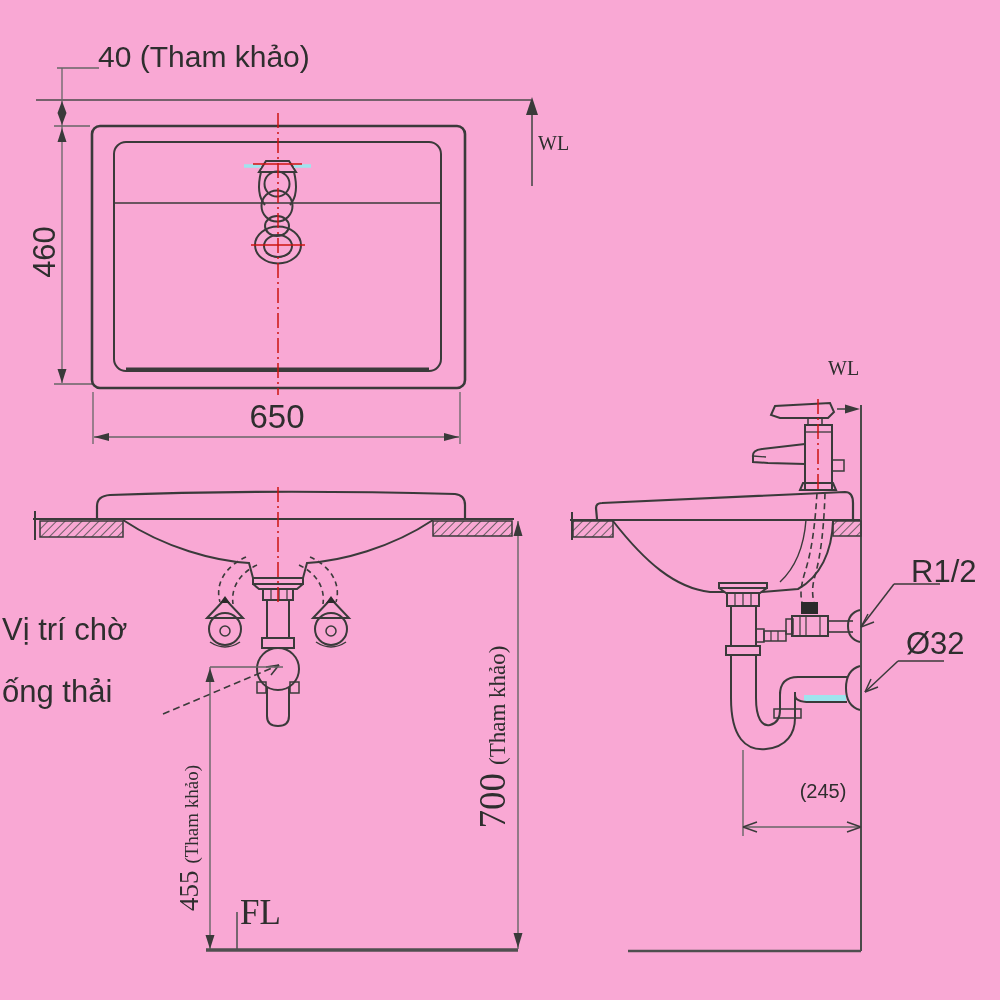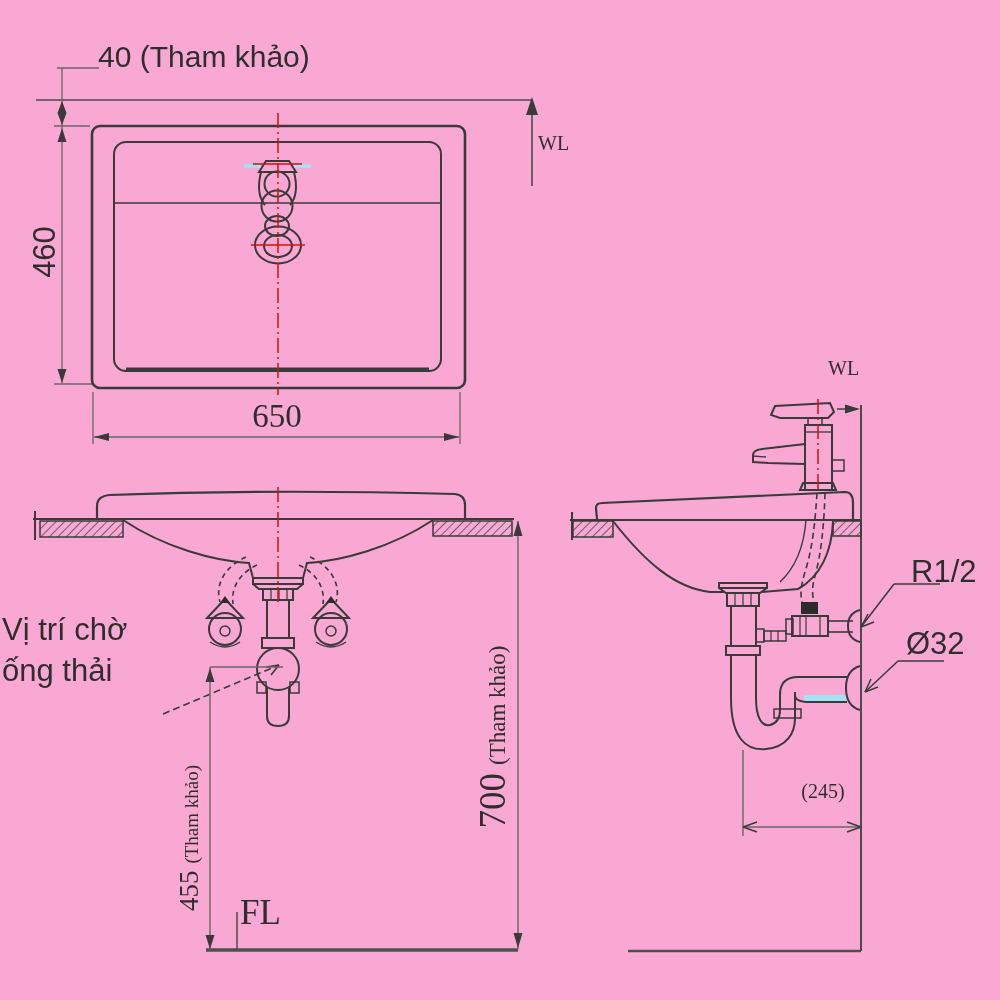--- a/index.html
+++ b/index.html
@@ -2,21 +2,21 @@
 <html><head>
 <meta charset="utf-8">
 <style>
   html,body{margin:0;padding:0;background:#ffffff;}
   #stage{position:relative;width:1000px;height:1000px;background:#f9a8d4;overflow:hidden;
          font-family:"Liberation Sans","DejaVu Sans",sans-serif;color:#2e2e2e;}
   #stage svg{position:absolute;left:0;top:0;}
   .lbl{position:absolute;white-space:nowrap;line-height:1;}
   .sans{font-family:"Liberation Sans","DejaVu Sans",sans-serif;}
   .serif{font-family:"Liberation Serif","DejaVu Serif",serif;}
-  .ctr{transform:translate(-50%,-50%);font-family:Liberation Serif, serif;}
+  .ctr{transform:translate(-50%,-50%);}
   .rot{transform:translate(-50%,-50%) rotate(-90deg);}
   .f30{font-size:30px;}
   .f29{font-size:20px;}
   .f31{font-size:31px;}
   .f33{font-size:33px;}
   .f27{font-size:35px;}
   .sfx-sm{font-size:19px;margin-left:7px;}
   .sfx-md{font-size:23px;margin-left:8px;}
   .big700{font-size:37px;}
   .big455{font-size:27px;}
@@ -277,21 +277,21 @@
 
 <div class="lbl sans f30" style="left:98px;top:42px;">40 (Tham khảo)</div>
 
 <div class="lbl serif f29" style="left:538px;top:133px;">WL</div>
 
 <div class="lbl sans f31 rot" style="left:44px;top:252px;">460</div>
 
 <div class="lbl sans f33 ctr" style="left:277px;top:416px;">650</div>
 
 <div class="lbl sans f31" style="left:2px;top:614px;">Vị trí chờ</div>
-<div class="lbl sans f31" style="left:2px;top:655px;">ống thải</div>
+<div class="lbl sans f31" style="left:2px;top:676px;">ống thải</div>
 
 <div class="lbl serif rot" style="left:189px;top:838px;">
   <span class="big455">455</span><span class="sfx-sm">(Tham khảo)</span>
 </div>
 
 <div class="lbl serif f27" style="left:240px;top:895px;">FL</div>
 
 <div class="lbl serif rot" style="left:492px;top:737px;">
   <span class="big700">700</span><span class="sfx-md">(Tham khảo)</span>
 </div>

